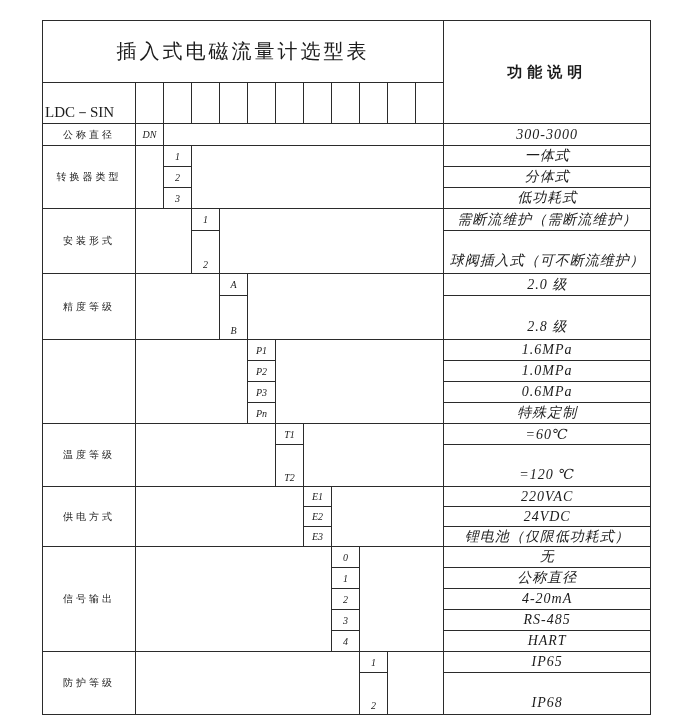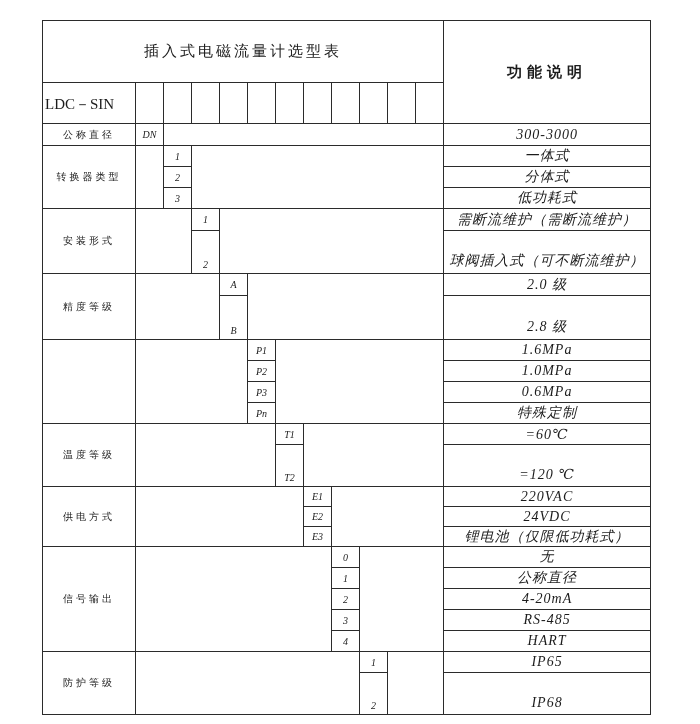--- a/index.html
+++ b/index.html
@@ -21,23 +21,23 @@
     padding:0;
     text-align:center;
     vertical-align:middle;
     font-size:14px;
     overflow:hidden;
     white-space:nowrap;
   }
   col.c-label { width:93px; }
   col.c-n     { width:28px; }
   col.c-desc  { width:207px; }
-  .title-cell  { font-size:15px; letter-spacing:3px; }
+  .title-cell  { font-size:20px; letter-spacing:3px; }
   .func-header { font-size:15px; letter-spacing:5px;font-weight:bold; }
-  .model-cell  { text-align:left; vertical-align:bottom; font-size:15px; padding:0 0 9px 2px; }
+  .model-cell  { text-align:left; vertical-align:bottom; font-size:15px; padding:0 0 1px 2px; }
   .g-label     { font-size:10px; letter-spacing:3px; }
   .code        { font-size:10px;font-style:italic; }
   .desc        { font-size:14px; letter-spacing:1px;font-style:italic; }
   .vb          { vertical-align:bottom; padding-bottom:3px; }
 </style>
 </head>
 <body>
 
 <div class="table-wrap">
 <table class="sel">

